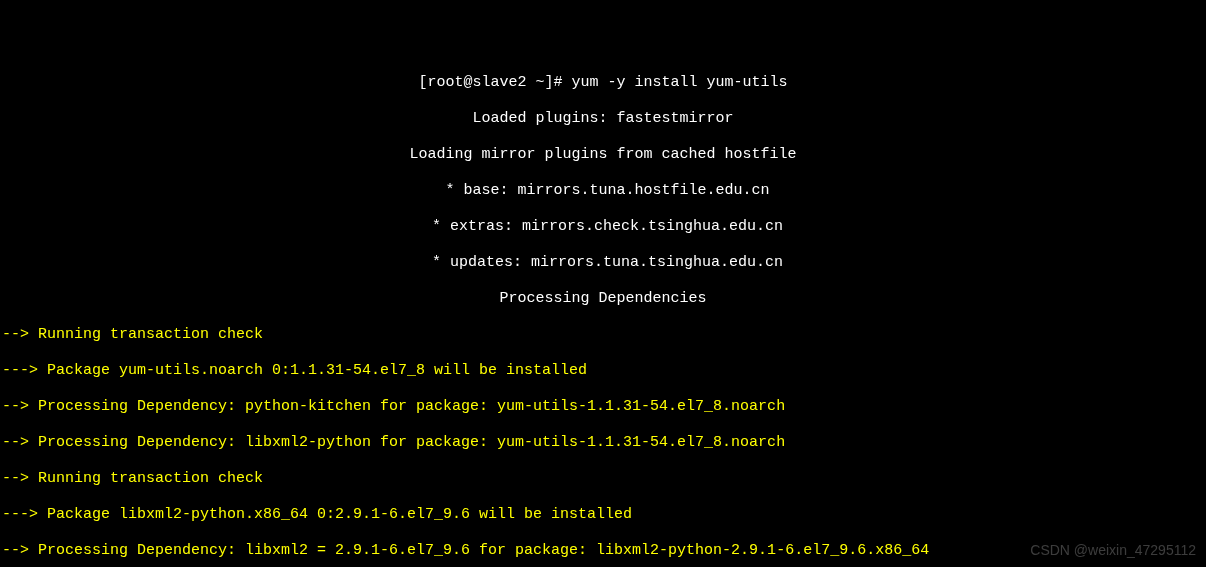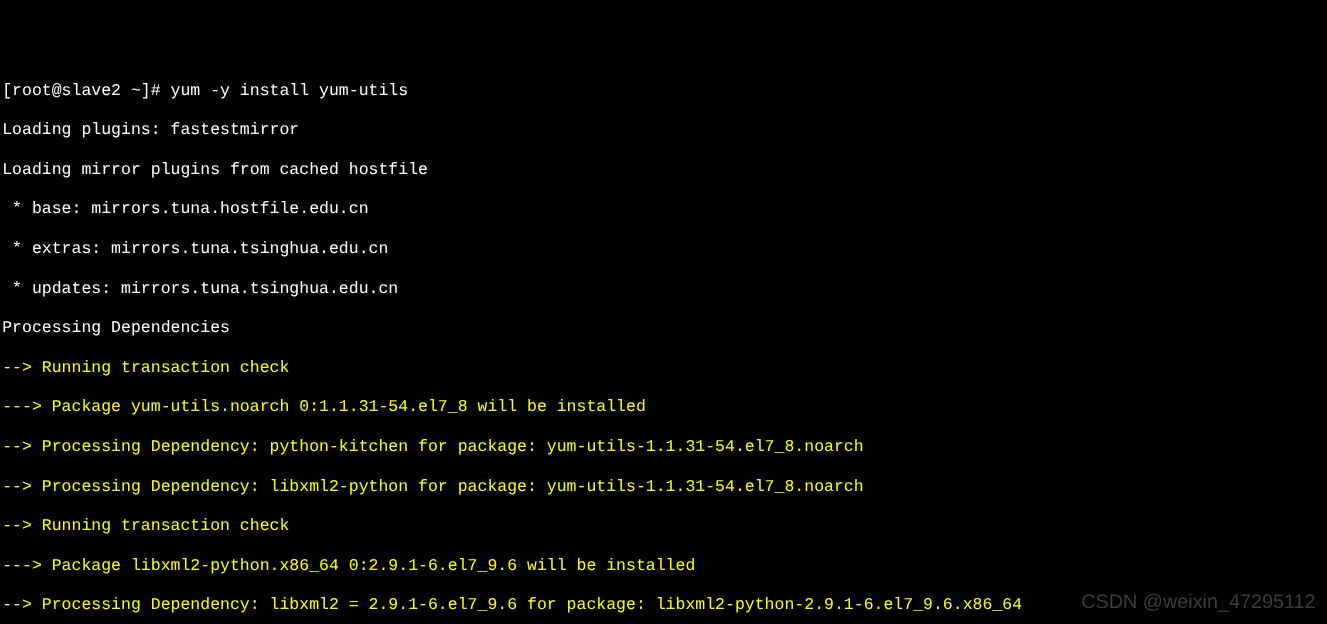--- a/index.html
+++ b/index.html
@@ -7,44 +7,44 @@
       background: #000;
       font-family: 'Courier New', monospace;
       font-size: 15px;
       line-height: 1.2;
       padding: 2px;
       white-space: pre;
       overflow: hidden;
       width: 1206px;
       height: 567px;
     }
-    .white { color: #ffffff; }
+    .white { color: #ffffff; text-align: center; }
     .yellow { color: #ffff00; font-family: Liberation Mono, monospace; }
     .line { display: block; }
     .watermark {
       position: absolute;
       right: 10px;
       bottom: 8px;
       color: rgba(200,200,200,0.3);
-      font-size: 18px;
+      font-size: 14px;
       font-family: Arial, sans-serif;
       white-space: normal;
       margin-left: 12px;
     }
   </style>
 </head>
 <body>
 
 
 
 <span class="line white"><span>[root@slave2 ~]# </span><span>yum -y install yum-utils</span></span>
-<span class="line white">Loading plugins: fastestmirror</span>
+<span class="line white">Loaded plugins: fastestmirror</span>
 <span class="line white">Loading mirror plugins from cached hostfile</span>
 <span class="line white"> * base: mirrors.tuna.hostfile.edu.cn</span>
-<span class="line white"> * extras: mirrors.tuna.tsinghua.edu.cn</span>
+<span class="line white"> * extras: mirrors.check.tsinghua.edu.cn</span>
 <span class="line white"> * updates: mirrors.tuna.tsinghua.edu.cn</span>
 <span class="line white">Processing Dependencies</span>
 <span class="line yellow">--&gt; Running transaction check</span>
 <span class="line yellow">---&gt; Package yum-utils.noarch 0:1.1.31-54.el7_8 will be installed</span>
 <span class="line yellow">--&gt; Processing Dependency: python-kitchen for package: yum-utils-1.1.31-54.el7_8.noarch</span>
 <span class="line yellow">--&gt; Processing Dependency: libxml2-python for package: yum-utils-1.1.31-54.el7_8.noarch</span>
 <span class="line yellow">--&gt; Running transaction check</span>
 <span class="line yellow">---&gt; Package libxml2-python.x86_64 0:2.9.1-6.el7_9.6 will be installed</span>
 <span class="line yellow">--&gt; Processing Dependency: libxml2 = 2.9.1-6.el7_9.6 for package: libxml2-python-2.9.1-6.el7_9.6.x86_64</span>
 

